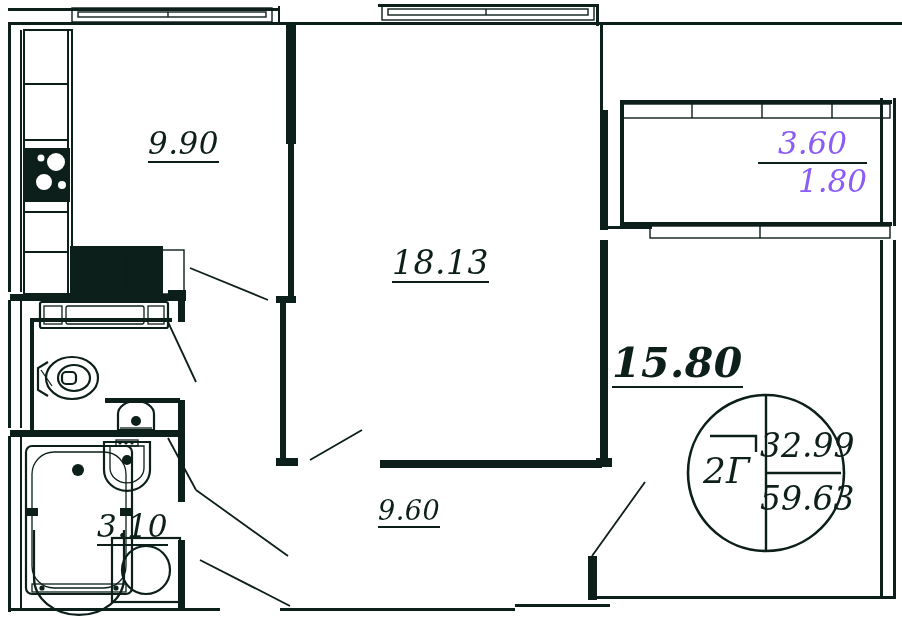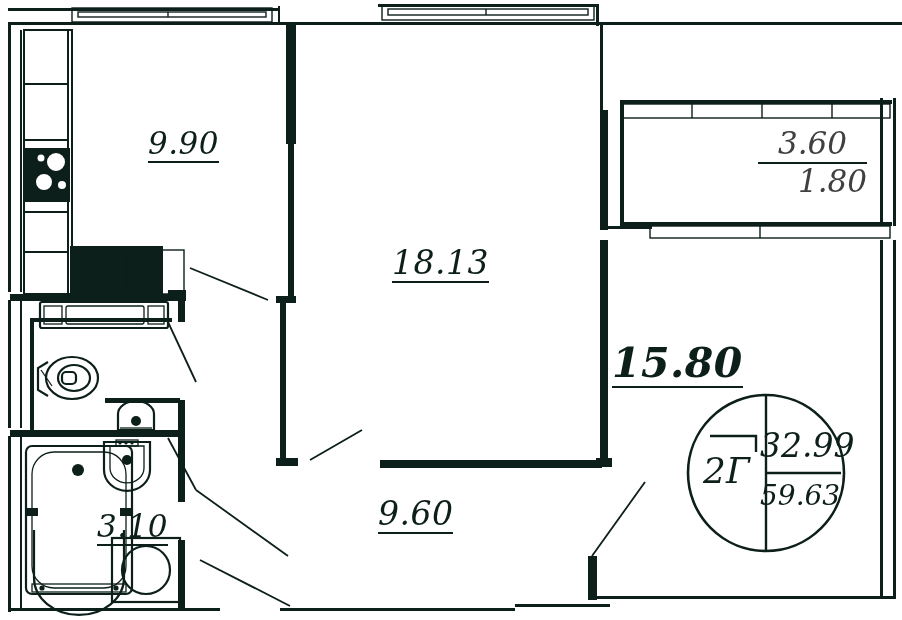--- a/index.html
+++ b/index.html
@@ -80,32 +80,32 @@
     user-select: none;
   }
   .area-label .num {
     display: inline-block;
     border-bottom: 2.4px solid #0d1f1a;
     padding-bottom: 2px;
   }
   .lbl-9-90   { left: 148px; top: 128px; font-size: 31px; }
   .lbl-18-13  { left: 392px; top: 246px; font-size: 33px; }
   .lbl-15-80  { left: 612px; top: 343px; font-size: 41px; font-weight: bold; }
-  .lbl-9-60   { left: 378px; top: 497px; font-size: 33px; }
+  .lbl-9-60   { left: 378px; top: 497px; font-size: 27px; }
   .lbl-3-10   { left: 97px;  top: 511px; font-size: 31px; }
   .lbl-1-30   { left: 114px; top: 355px; font-size: 31px; }
 
   .bal-wrap {
     position: absolute;
     left: 758px;
     top: 128px;
     font-family: "DejaVu Serif", serif;
     font-style: italic;
     font-size: 31px;
-    color: #404040;
+    color: #8b5cf6;
     text-align: center;
     line-height: 1.02;
     user-select: none;
   }
   .bal-top {
     display: block;
     border-bottom: 2.4px solid #0d1f1a;
     padding-bottom: 2px;
   }
   .bal-bot {
@@ -124,21 +124,21 @@
   }
   .badge-txt {
     position: absolute;
     font-family: "DejaVu Serif", serif;
     font-style: italic;
     color: #0d1f1a;
     white-space: nowrap;
   }
   .badge-type { left: 17px;  top: 57px;  font-size: 36px; }
   .badge-tot  { left: 74px;  top: 33px;  font-size: 33px; }
-  .badge-liv  { left: 74px;  top: 86px;  font-size: 28px; }
+  .badge-liv  { left: 74px;  top: 86px;  font-size: 33px; }
 </style>
 </head>
 <body>
 
 <div id="plan-root">
 
   <svg id="plan-svg" viewBox="0 0 902 620">
 
     <g>
 

